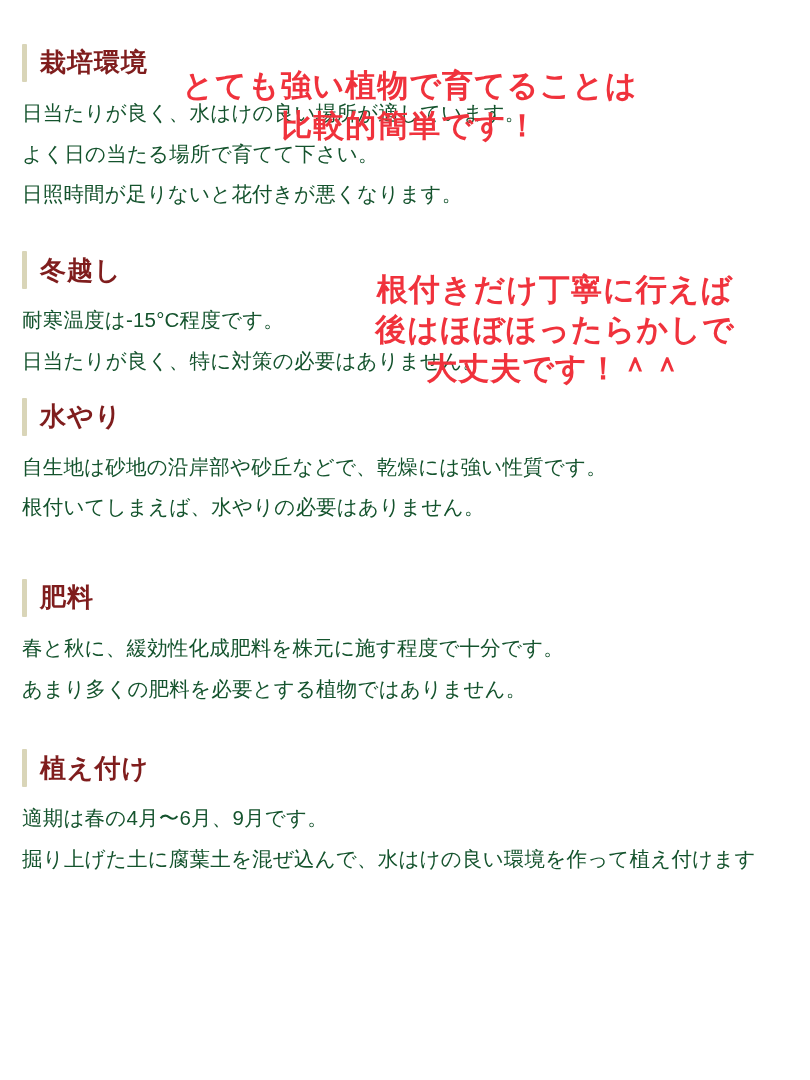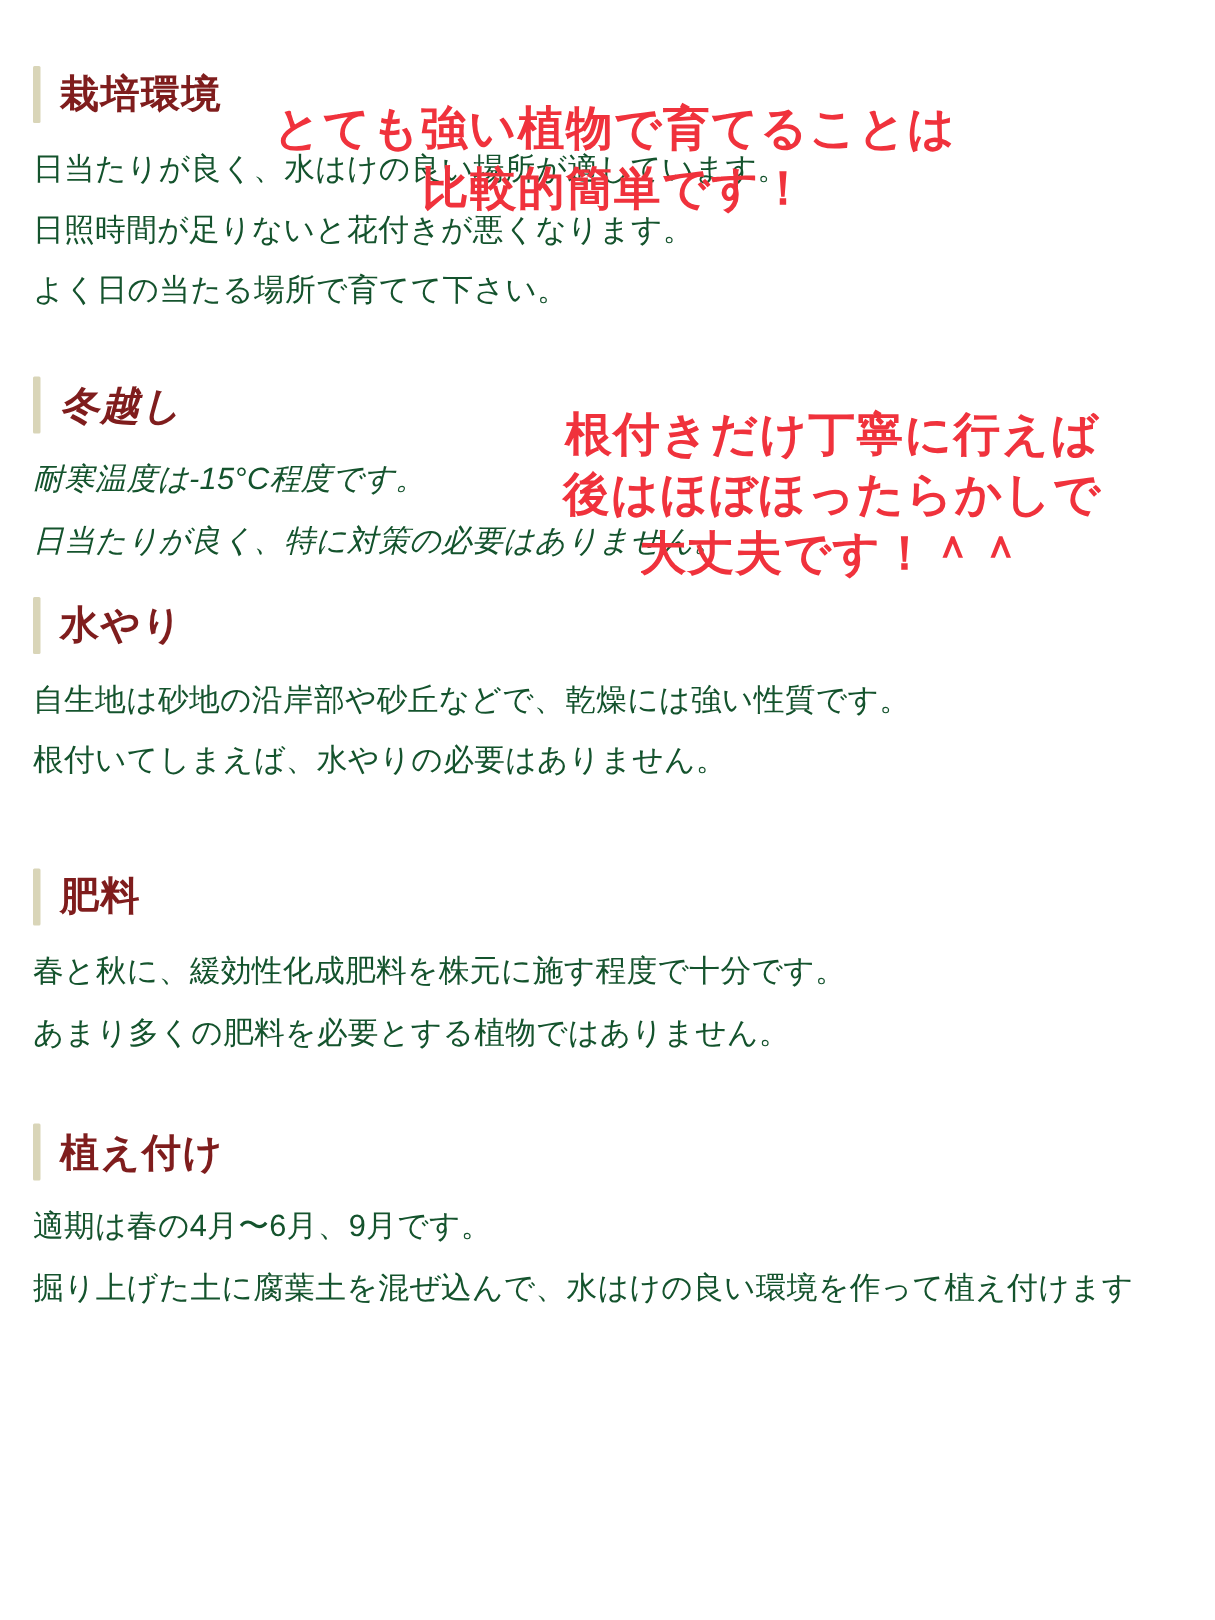--- a/index.html
+++ b/index.html
@@ -57,21 +57,21 @@
   .body-lines p {
     margin: 0 0 11px 0;
     font-size: 20.5px;
     line-height: 1.45;
     color: #14532d;
     letter-spacing: 0.2px;
   }
 
   
   #sec-0 { margin-top: 42px; }
-  #sec-1 { margin-top: 40px; font-style: italic; }
+  #sec-1 { margin-top: 40px; }
   #sec-2 { margin-top: 20px; }
   #sec-3 { margin-top: 55px; }
   #sec-4 { margin-top: 44px; }
 
   
   .annotation {
     position: absolute;
     color: #f0323c;
     font-size: 31px;
     font-weight: bold;
@@ -97,22 +97,22 @@
 
 <div class="page">
 
   <div class="section" id="sec-0">
     <div class="heading">
       <span class="bar"></span>
       <span class="htext">栽培環境</span>
     </div>
     <div class="body-lines">
       <p>日当たりが良く、水はけの良い場所が適しています。</p>
+      <p>よく日の当たる場所で育てて下さい。</p>
       <p>日照時間が足りないと花付きが悪くなります。</p>
-      <p>よく日の当たる場所で育てて下さい。</p>
     </div>
   </div>
 
   <div class="section" id="sec-1">
     <div class="heading">
       <span class="bar"></span>
       <span class="htext">冬越し</span>
     </div>
     <div class="body-lines">
       <p>耐寒温度は-15°C程度です。</p>

